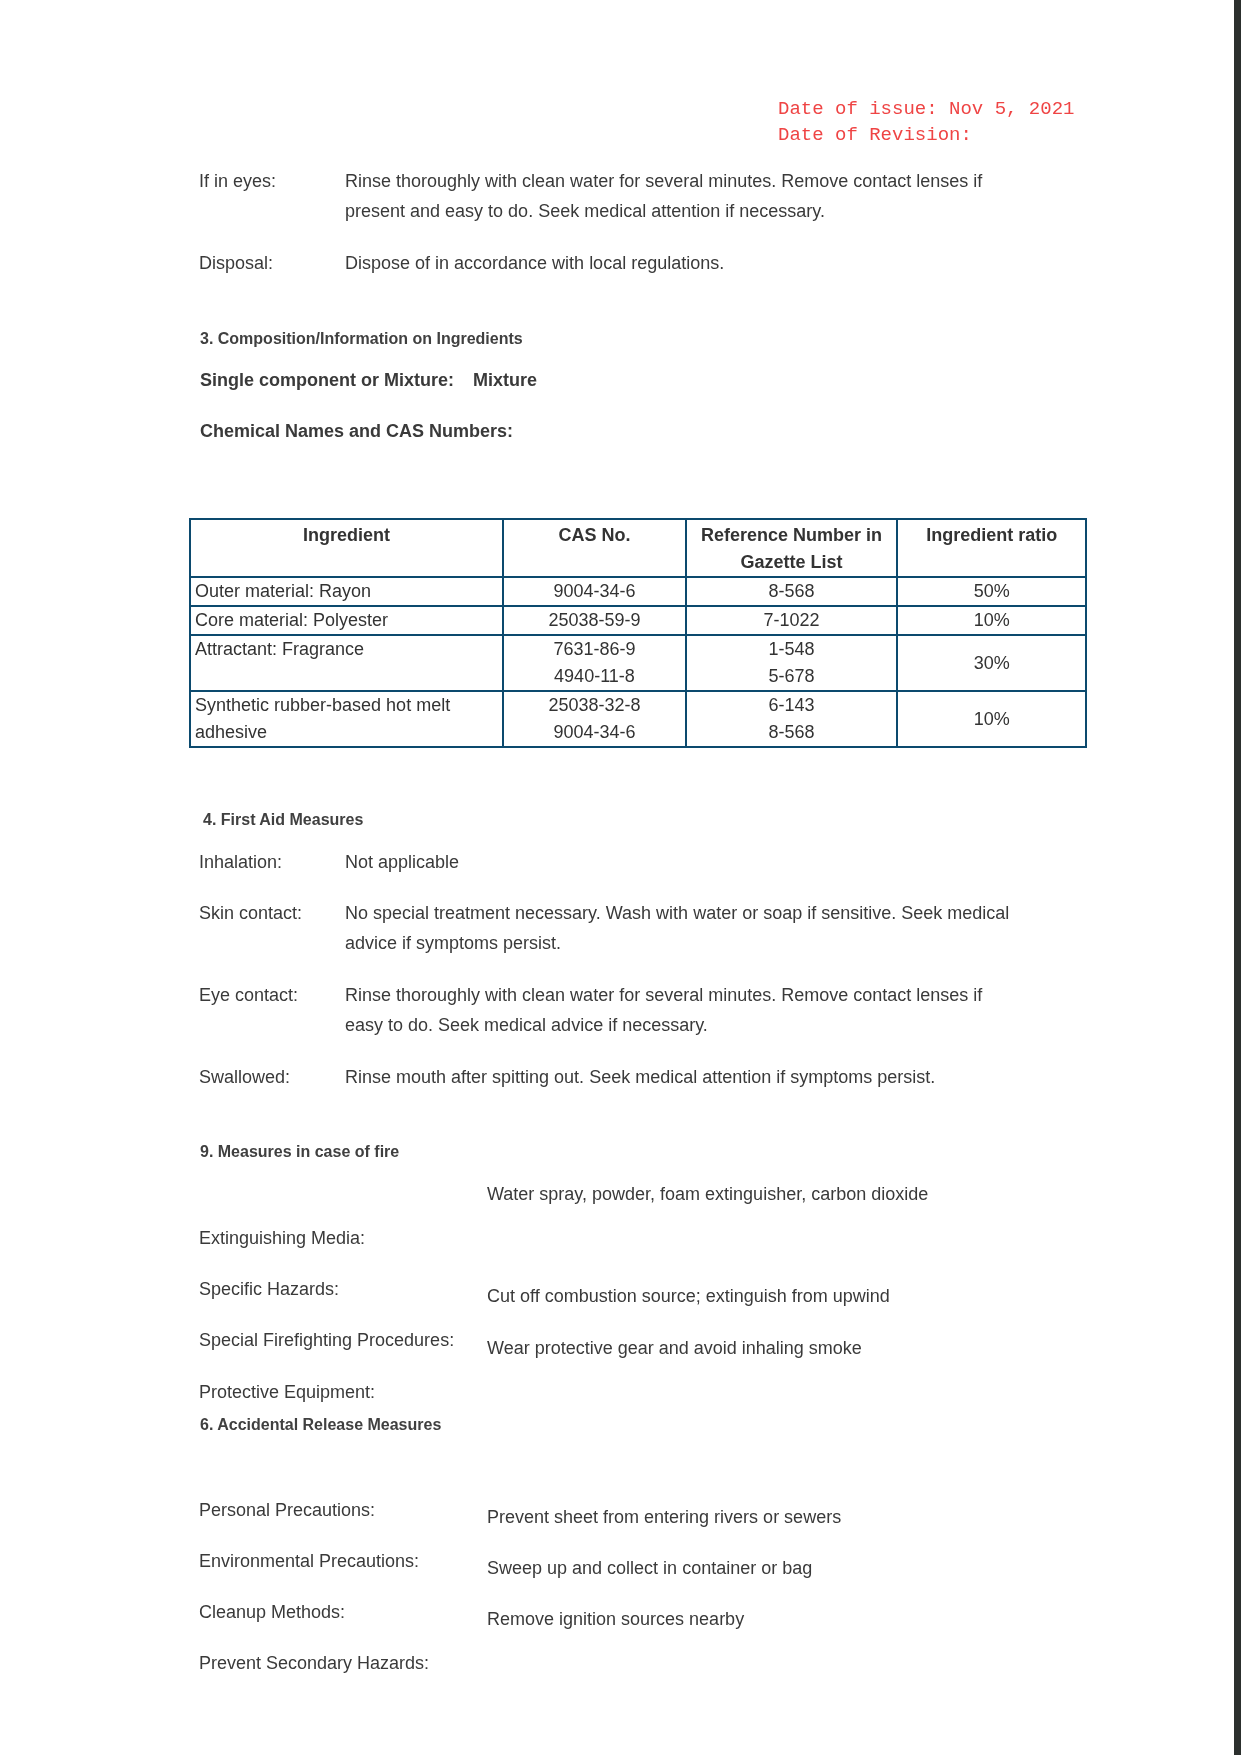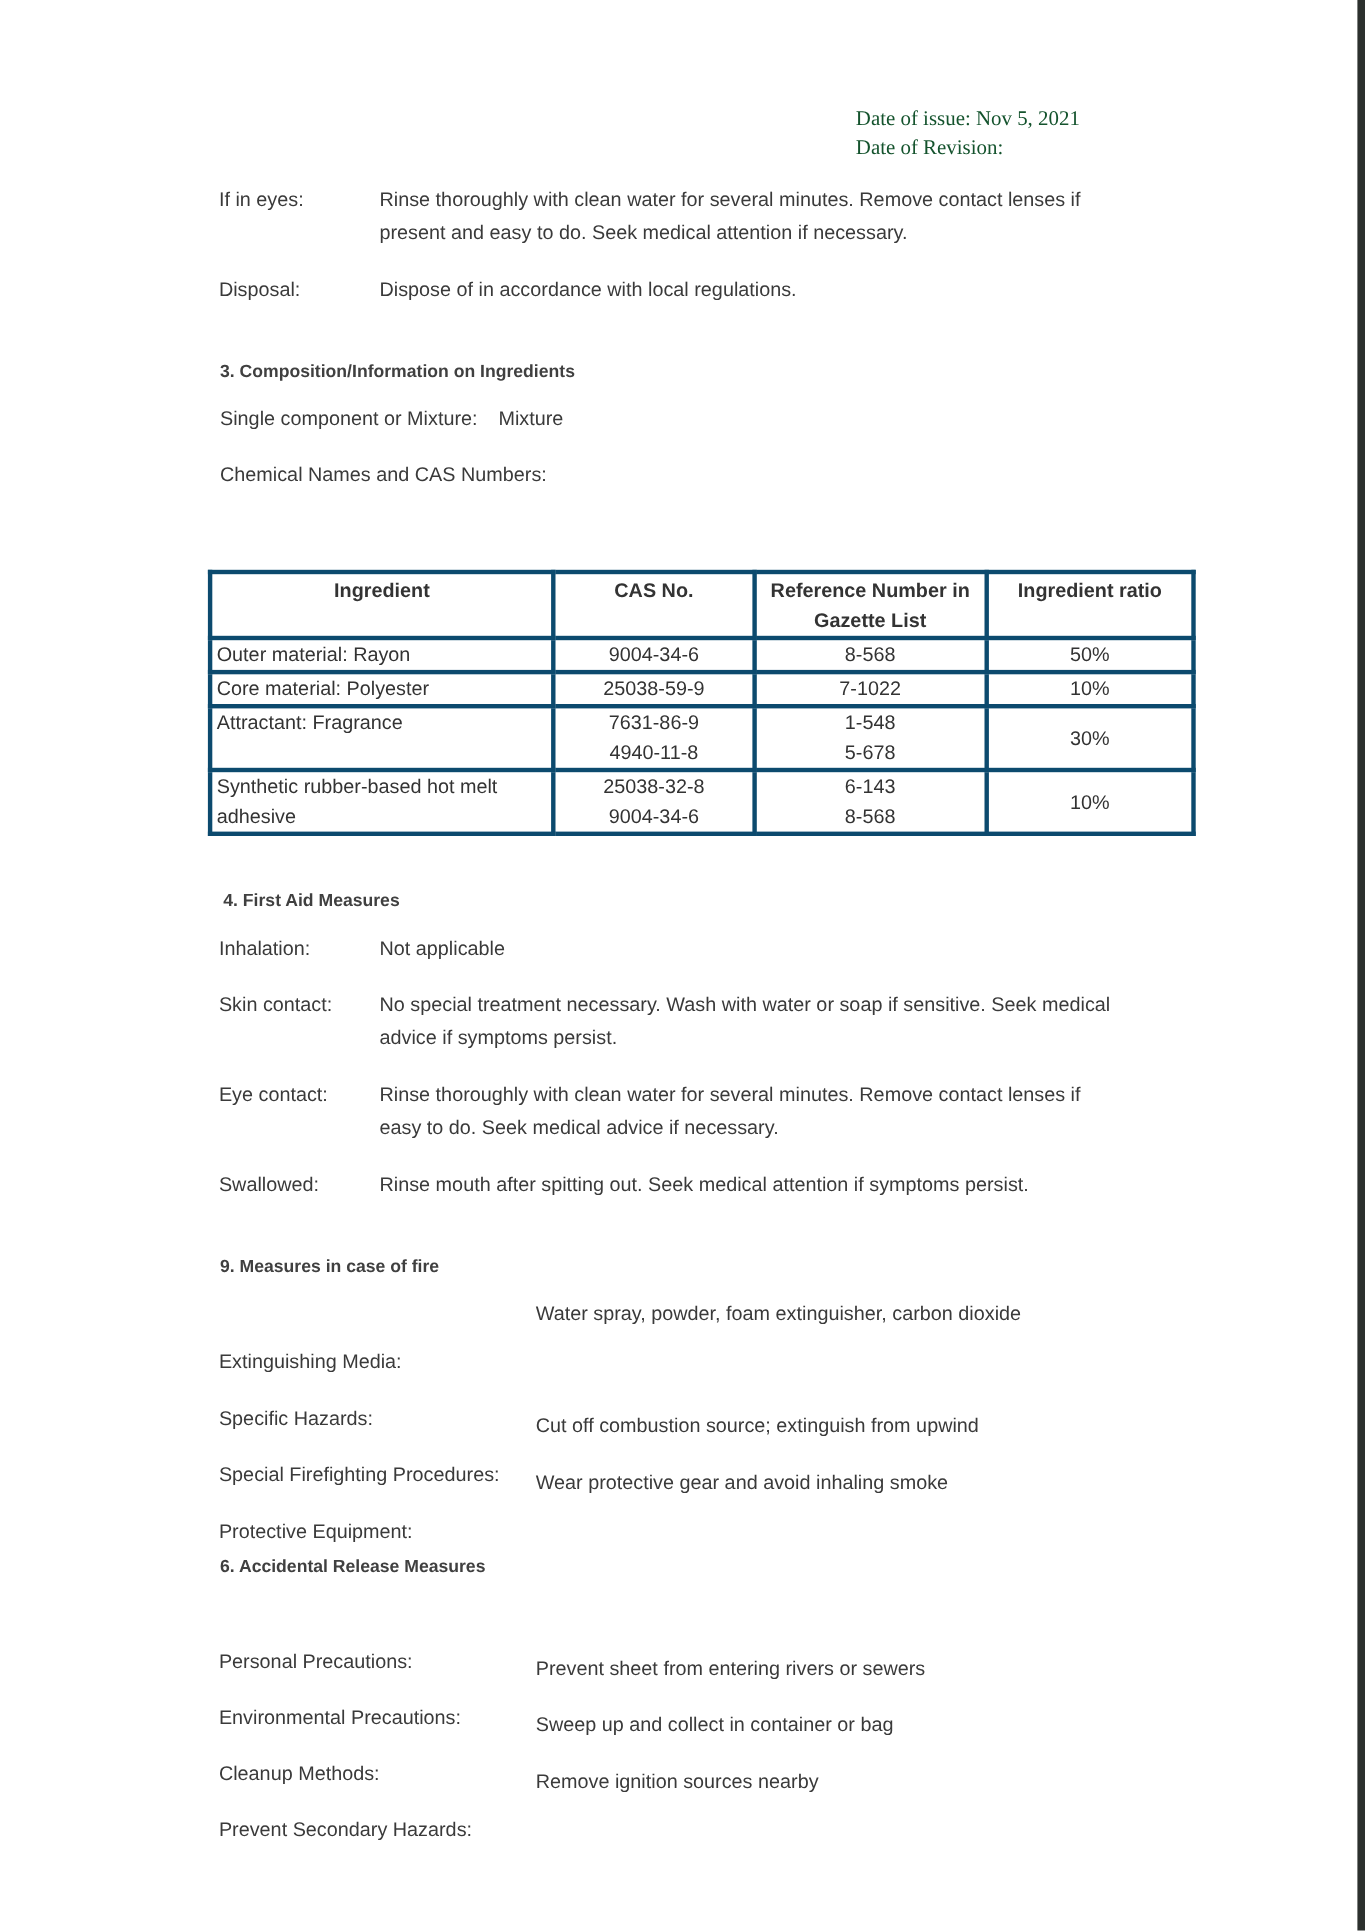--- a/index.html
+++ b/index.html
@@ -2,32 +2,32 @@
 <html><head>
 <meta charset="utf-8">
 <style>
   html, body { margin: 0; padding: 0; }
   body {
     width: 1241px; height: 1755px; position: relative; overflow: hidden;
     background: #ffffff; color: #3a3a3a;
     font-family: "Liberation Sans", "DejaVu Sans", sans-serif;
   }
   .right-border { position: absolute; top: 0; right: 0; width: 7px; height: 1755px; background: #2c302e; }
-  .date-block { position: absolute; left: 778px; top: 96px; font-family: Liberation Serif, serif; font-size: 19px; line-height: 26px; color: #14532d; }
+  .date-block { position: absolute; left: 778px; top: 96px; font-family: Liberation Mono, monospace; font-size: 19px; line-height: 26px; color: #ef4444; }
   .row { position: absolute; left: 199px; font-size: 18px; line-height: 30px; display: flex; }
   .row .lbl { width: 146px; flex: none; }
   .row.wide .lbl { width: 288px; margin-top: 44px; }
   .row .val { width: 680px; }
   .heading { position: absolute; left: 200px; font-size: 16px; font-weight: bold; color: #404040; }
-  .plain { position: absolute; left: 200px; font-size: 18px; }
+  .plain { position: absolute; left: 200px; font-size: 18px; font-weight: bold; }
   table.ingr {
     position: absolute; left: 189px; top: 518px; width: 898px;
     border-collapse: collapse; font-size: 18px; color: #333;
   }
-  table.ingr th, table.ingr td { border: 4px solid #0c4a6e; padding: 0 4px; vertical-align: top; line-height: 27px; }
+  table.ingr th, table.ingr td { border: 2px solid #0c4a6e; padding: 0 4px; vertical-align: top; line-height: 27px; }
   table.ingr th { font-weight: bold; text-align: center; padding-top: 2px; }
   table.ingr td.c { text-align: center; }
   table.ingr td.mid { text-align: center; vertical-align: middle; }
 </style>
 </head>
 <body>
 
 <div class="right-border"></div>
 
 <div class="date-block">

